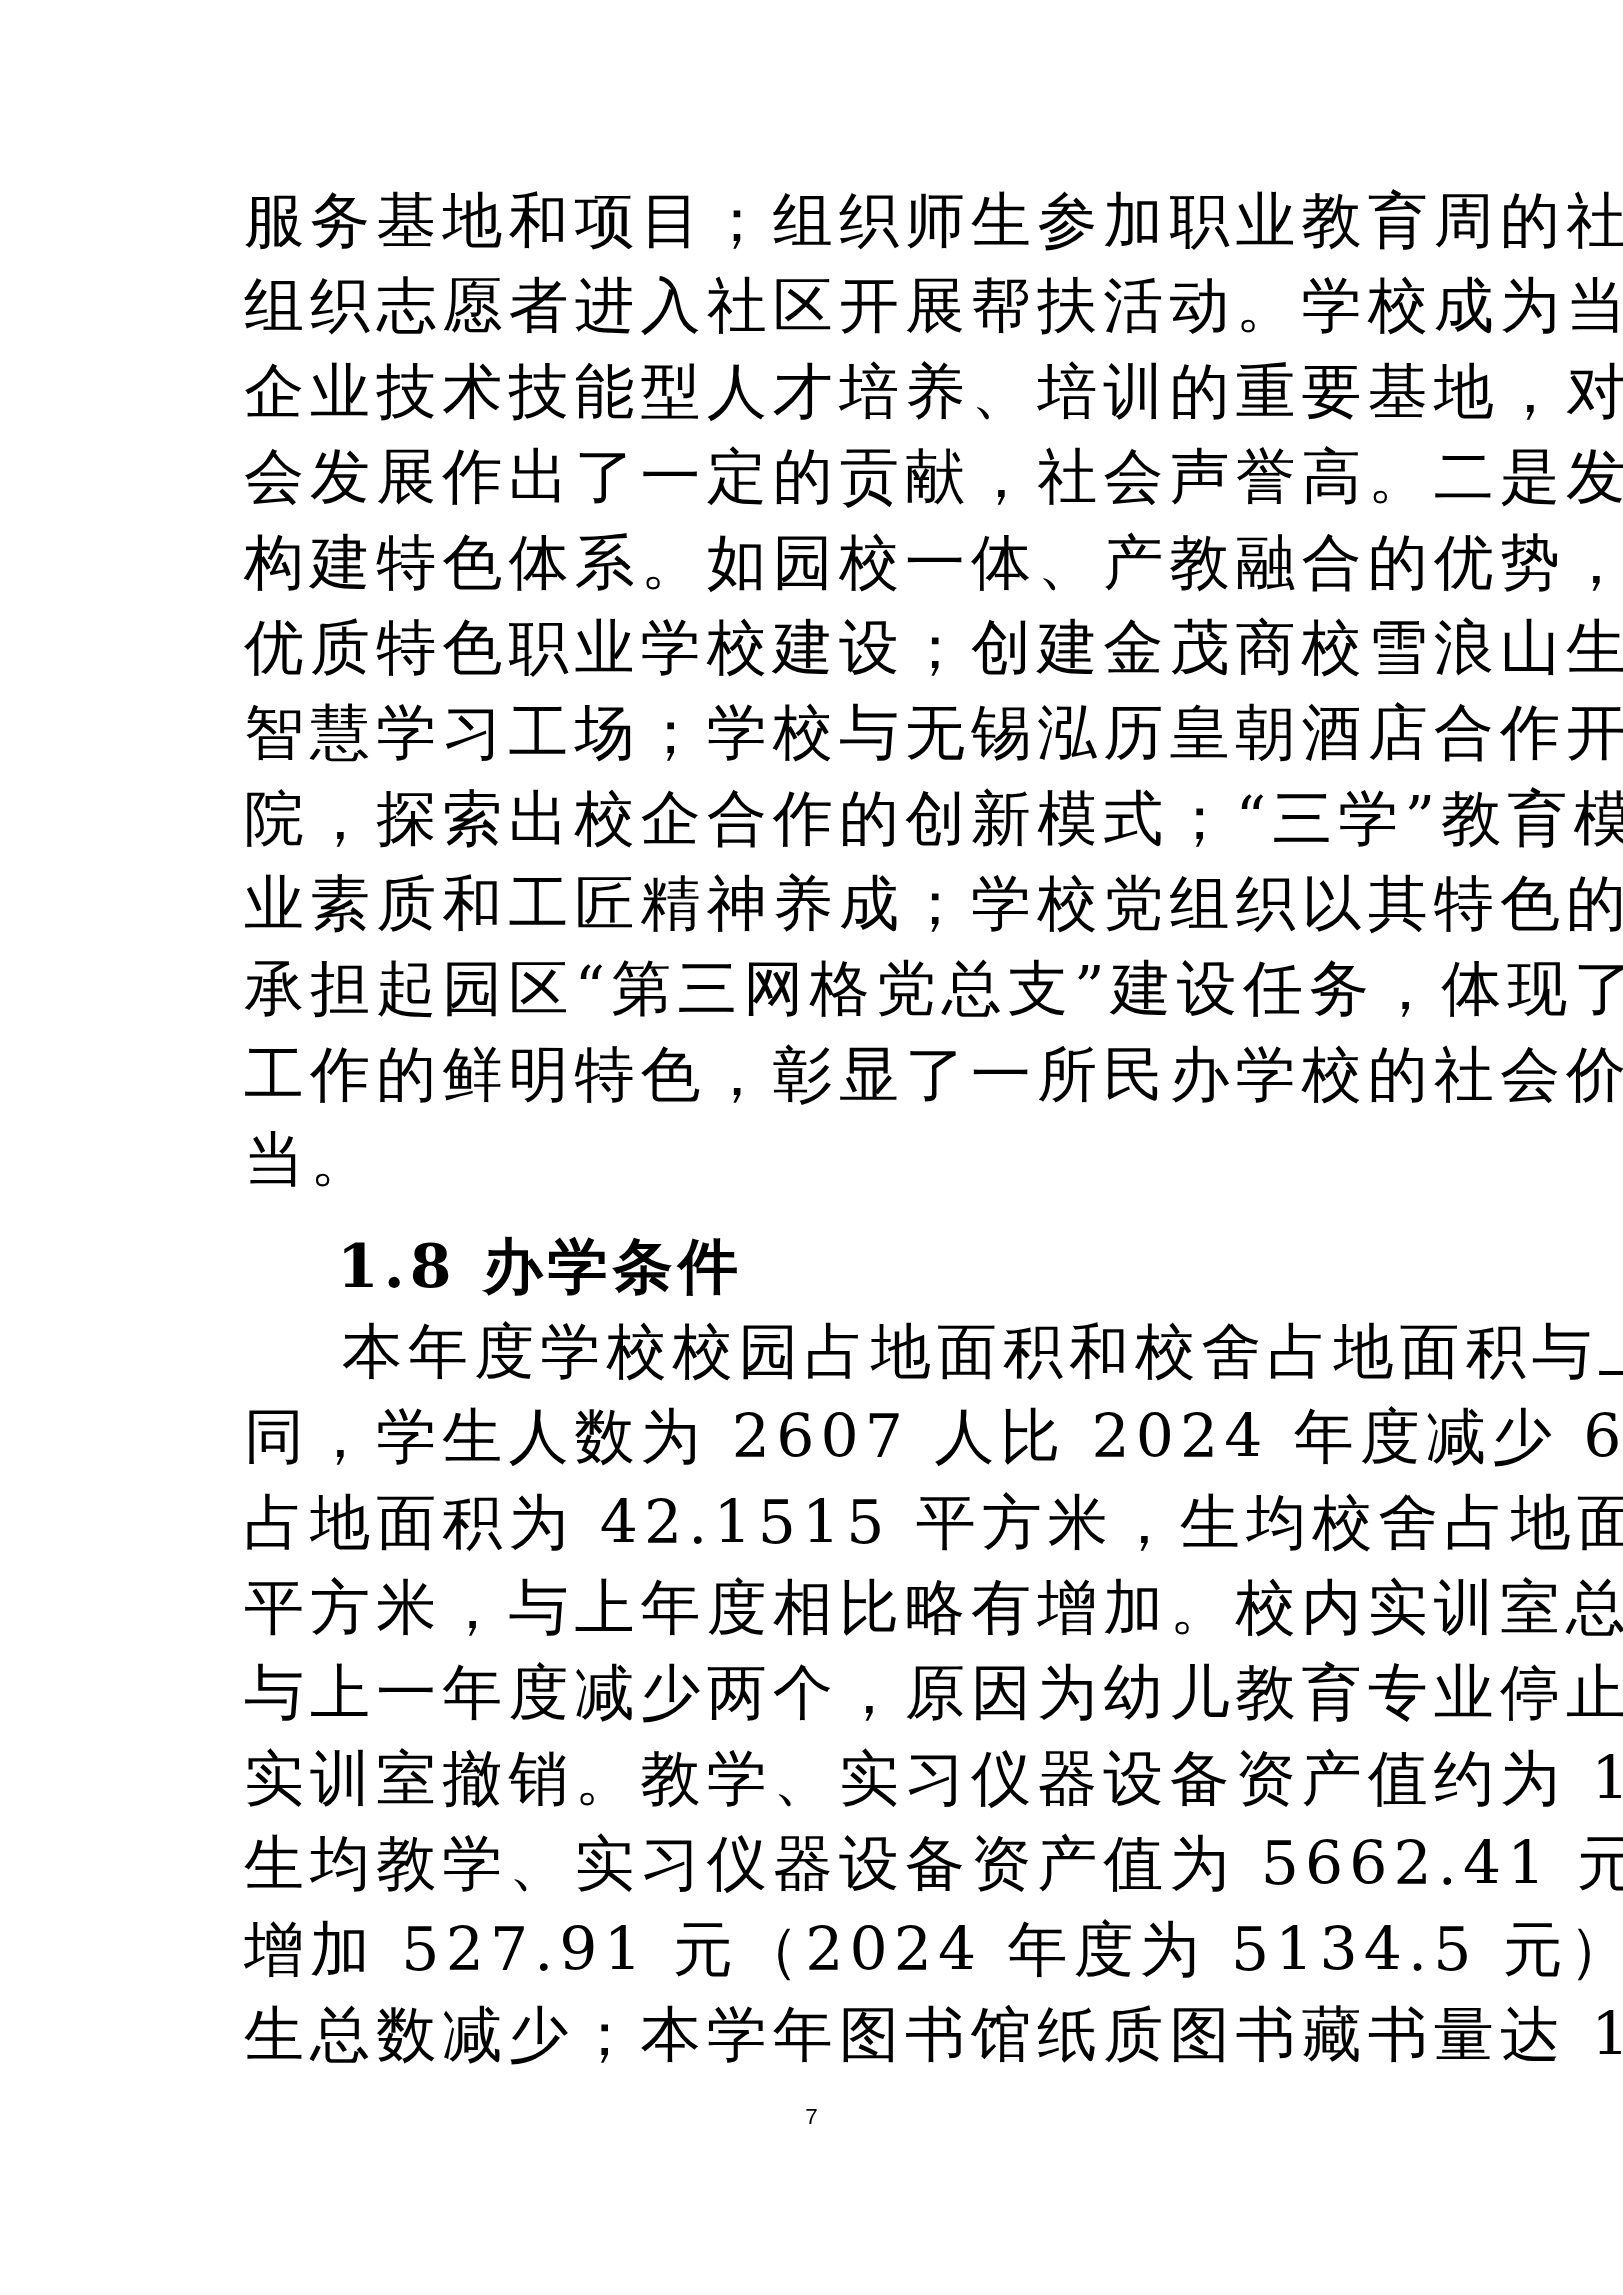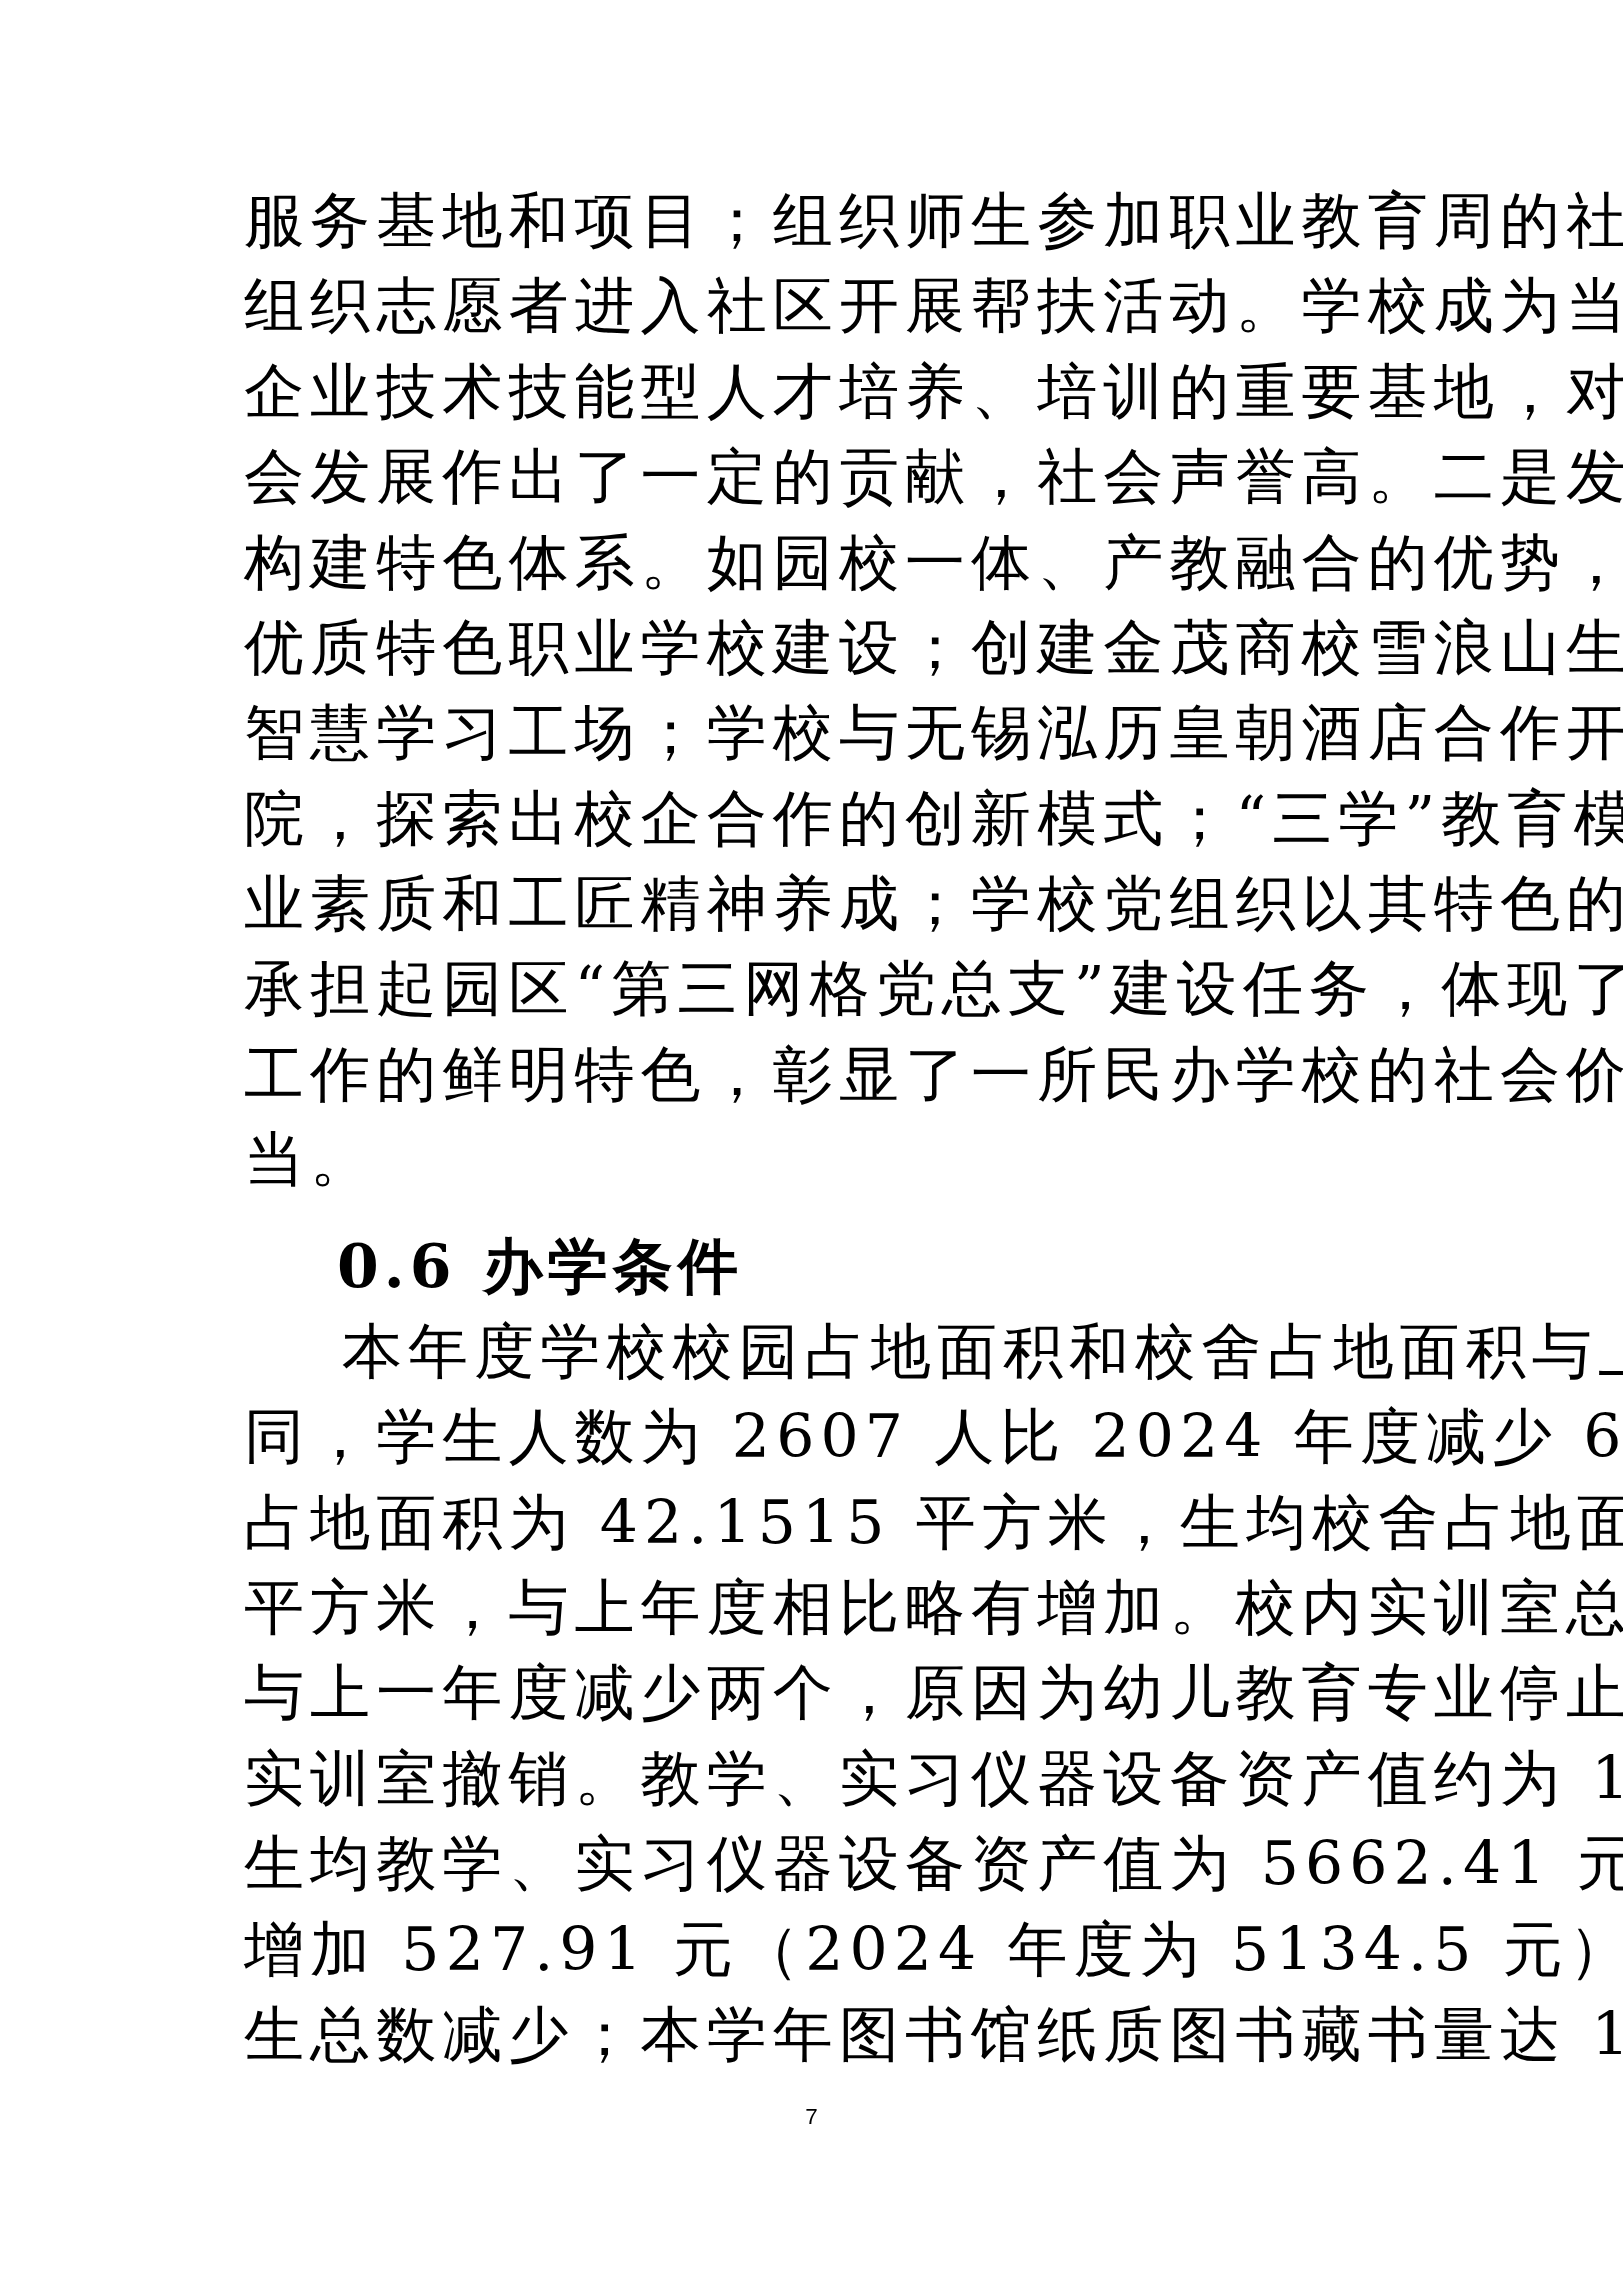--- a/index.html
+++ b/index.html
@@ -76,21 +76,21 @@
     <div class="line" style="top:526px;">构建特色体系。如园校一体、产教融合的优势，不断加强省</div>
     <div class="line" style="top:611px;">优质特色职业学校建设；创建金茂商校雪浪山生态园新商科</div>
     <div class="line" style="top:696px;">智慧学习工场；学校与无锡泓历皇朝酒店合作开办泓历商学</div>
     <div class="line" style="top:782px;">院，探索出校企合作的创新模式；“三学”教育模式助力职</div>
     <div class="line" style="top:867px;">业素质和工匠精神养成；学校党组织以其特色的党建业绩，</div>
     <div class="line" style="top:952px;">承担起园区“第三网格党总支”建设任务，体现了学校党建</div>
     <div class="line" style="top:1038px;">工作的鲜明特色，彰显了一所民办学校的社会价值和责任担</div>
     <div class="line last" style="top:1123px;">当。</div>
   </div>
 
-  <div class="heading">0.6 办学条件</div>
+  <div class="heading">1.8 办学条件</div>
 
   <div>
     <div class="line indent" style="top:1315px;">本年度学校校园占地面积和校舍占地面积与上年度相</div>
     <div class="line" style="top:1400px;">同，学生人数为 2607 人比 2024 年度减少 64 人，生均校园</div>
     <div class="line" style="top:1486px;">占地面积为 42.1515 平方米，生均校舍占地面积为 25.1964</div>
     <div class="line" style="top:1571px;">平方米，与上年度相比略有增加。校内实训室总数为 36 个，</div>
     <div class="line" style="top:1656px;">与上一年度减少两个，原因为幼儿教育专业停止招生，相应</div>
     <div class="line" style="top:1742px;">实训室撤销。教学、实习仪器设备资产值约为 1476.19 万元，</div>
     <div class="line" style="top:1827px;">生均教学、实习仪器设备资产值为 5662.41 元，比上一年度</div>
     <div class="line" style="top:1913px;">增加 527.91 元（2024 年度为 5134.5 元），提升原因为在校</div>

